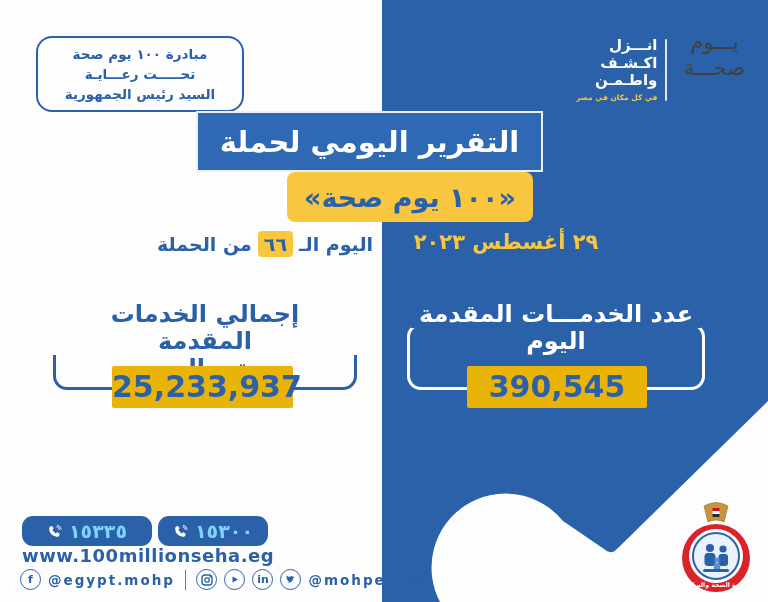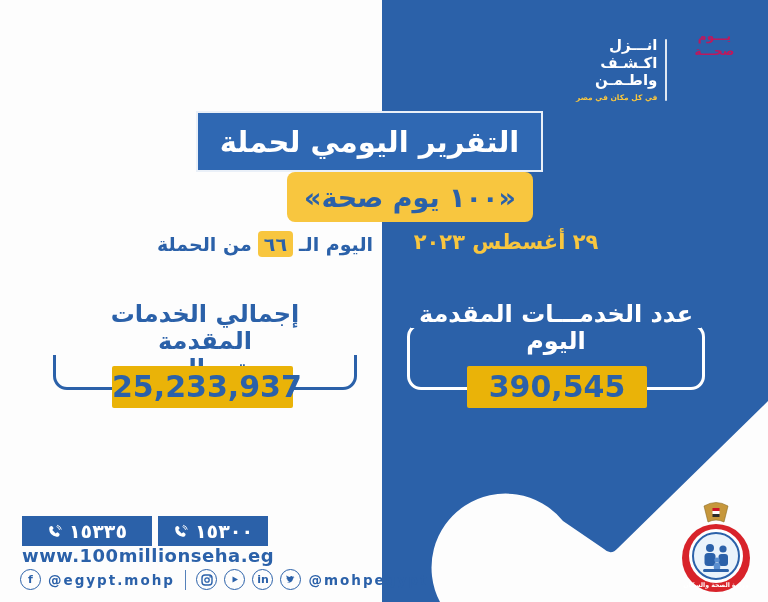--- a/index.html
+++ b/index.html
@@ -17,21 +17,21 @@
 
   
   .logo{left:576px;top:37px;display:flex;gap:8px;align-items:flex-start;direction:ltr;}
   .logo-slogan{text-align:right;color:#fff;font-weight:800;font-size:15px;line-height:1.18;direction:rtl;}
   .logo-tagline{color:#F8C63F;font-size:7.5px;font-weight:700;margin-top:4px;white-space:nowrap;}
   .logo-divider{width:2px;height:62px;background:rgba(255,255,255,.85);border-radius:2px;margin-top:2px;}
   .logo-100{width:78px;text-align:center;margin-top:-8px;}
   .logo-num{position:relative;display:inline-block;color:#F8C63F;font-size:40px;font-weight:900;
     letter-spacing:-3px;line-height:1.05;}
   .logo-check{position:absolute;right:-5px;top:-7px;color:#fff;font-size:25px;font-weight:900;}
-  .logo-word{color:#be185d;font-weight:700;font-size:12px;line-height:1.25;}
+  .logo-word{color:#404040;font-weight:400;font-size:21px;line-height:1.25;}
 
   
   .title-banner{left:196px;top:111px;width:347px;height:61px;background:#2F68B3;border:2px solid rgba(255,255,255,.9);
     border-radius:0;color:#fff;font-size:29px;font-weight:800;display:flex;align-items:center;justify-content:center;
     direction:rtl;box-sizing:border-box;}
   .subtitle-banner{left:287px;top:172px;width:246px;height:50px;background:#F8C63F;border-radius:8px;
     color:#2B61A9;font-size:27px;font-weight:900;display:flex;align-items:center;justify-content:center;direction:rtl;}
 
   
   .day-line{left:148px;top:231px;width:234px;display:flex;direction:rtl;justify-content:center;align-items:center;
@@ -49,40 +49,45 @@
   .stat-title.right{left:407px;top:301px;width:298px;color:#ffffff;}
   .stat-title .mask{padding:0 8px;display:inline-block;}
   .stat-title.left .mask{background:#FDFDFD;}
   .stat-title.right .mask{background:#2B61A9;}
   .stat-number{background:#eab308;color:#2B61A9;font-weight:900;font-size:30px;height:42px;line-height:42px;
     text-align:center;border-radius:2px;}
   .stat-number.left{left:112px;top:366px;width:181px;}
   .stat-number.right{left:467px;top:366px;width:180px;}
 
   
-  .hotline{top:516px;height:30px;background:#2B61A9;border-radius:0;color:#ffffff;display:flex;align-items:center;
+  .hotline{top:516px;height:30px;background:#2B61A9;border-radius:11px;color:#7dd3fc;display:flex;align-items:center;
     justify-content:center;gap:7px;font-weight:800;font-size:19px;direction:ltr;}
   .hotline.h1{left:22px;width:130px;}
   .hotline.h2{left:158px;width:110px;}
   .website{left:22px;top:545px;color:#2B61A9;font-size:18px;font-weight:900;letter-spacing:.5px;}
   .social{left:20px;top:569px;display:flex;align-items:center;gap:7px;color:#2B61A9;}
   .sicon{width:21px;height:21px;border:1.8px solid #2B61A9;border-radius:50%;display:flex;align-items:center;
     justify-content:center;box-sizing:border-box;font-size:11px;font-weight:800;flex:0 0 auto;}
   .handle{font-size:13.5px;font-weight:800;letter-spacing:2px;}
   .sdivider{width:1.5px;height:20px;background:#2B61A9;opacity:.8;margin:0 3px;}
 </style>
 </head>
 <body>
 
 <div class="poster">
 
   <svg class="panel-svg" viewBox="0 0 768 602" aria-hidden="true">
     <path d="M382 0 H768 V401 L618 548 Q611 556 604 549 L563 521 A74 74 0 0 0 440 602 L382 602 Z" fill="#2B61A9"></path>
   </svg>
 
+  <div class="abs patronage">
+    <span>مبادرة ١٠٠ يوم صحة</span>
+    <span>تحـــــت رعـــايـة</span>
+    <span>السيد رئيس الجمهورية</span>
+  </div>
 
   <div class="abs logo">
     <div class="logo-slogan">
       <div>انـــزل</div>
       <div>اكـشـف</div>
       <div>واطـمـن</div>
       <div class="logo-tagline">في كل مكان في مصر</div>
     </div>
     <div class="logo-divider"></div>
     <div class="logo-100">

